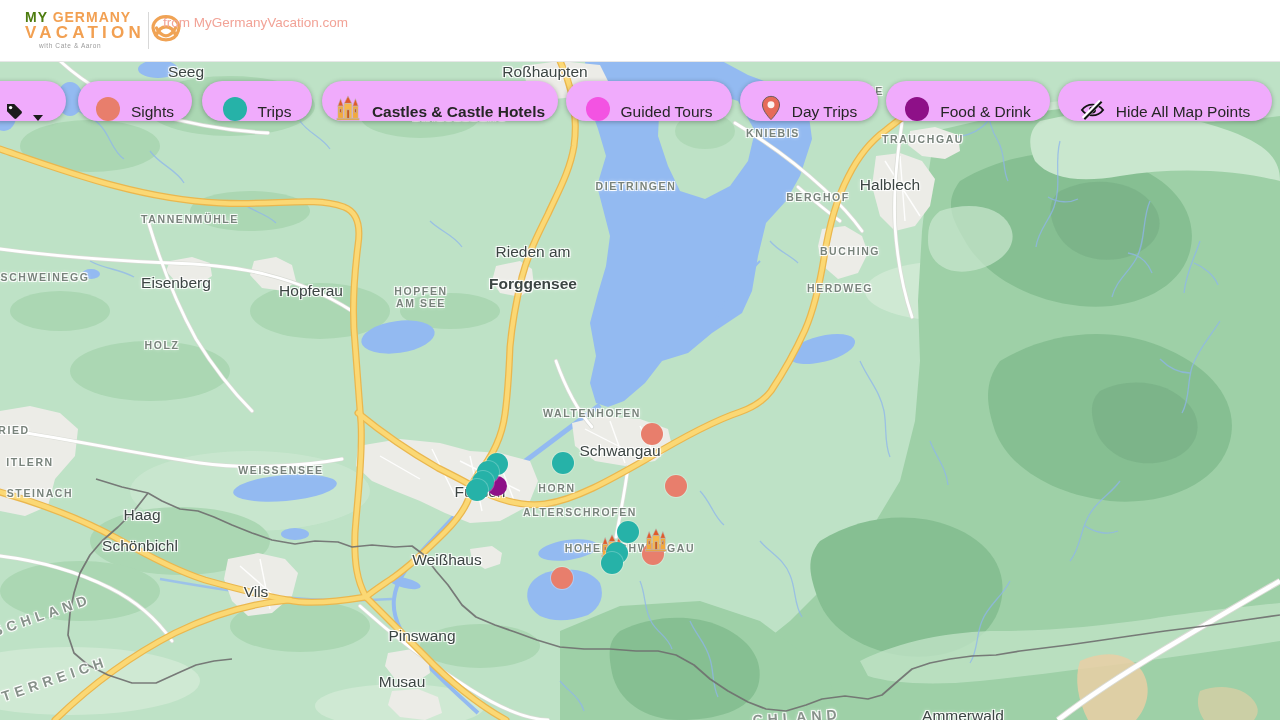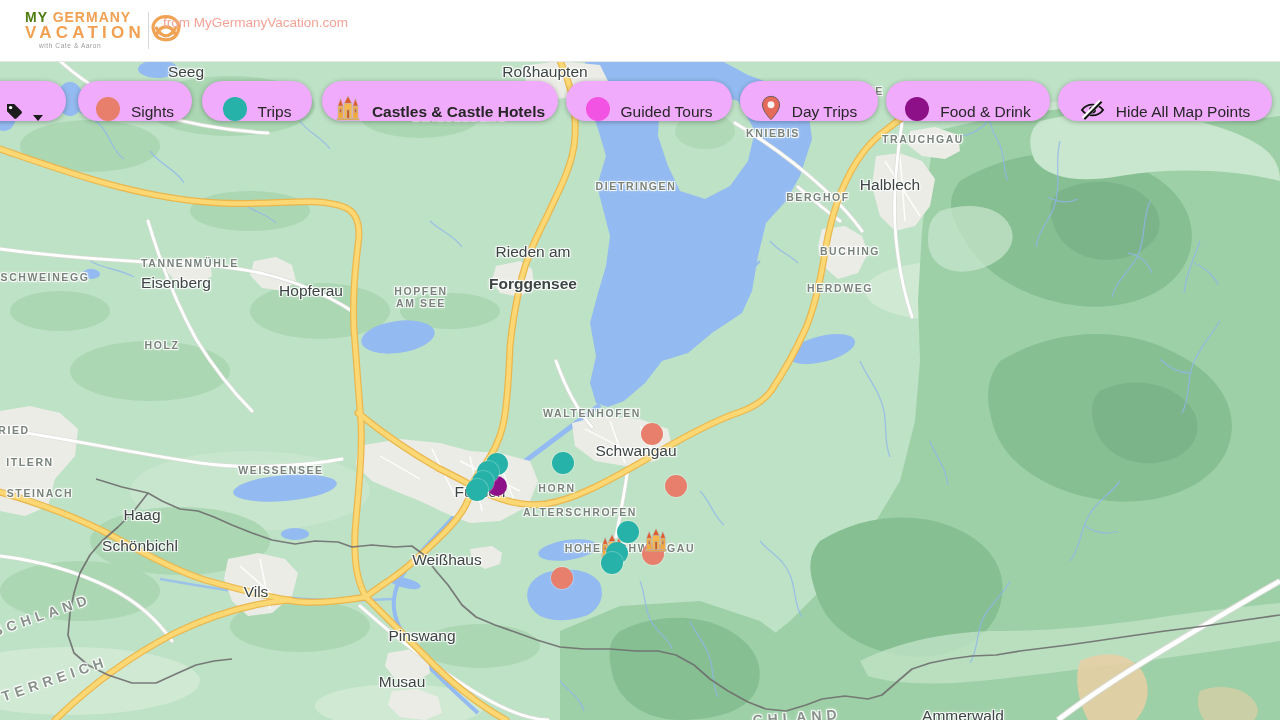--- a/index.html
+++ b/index.html
@@ -226,35 +226,35 @@
     </g>
   </svg>
   <div>
       <div class="lbl town" style="left: 186px; top: 11px;">Seeg</div>
       <div class="lbl town" style="left: 545px; top: 11px;">Roßhaupten</div>
       <div class="lbl town" style="left: 176px; top: 222px;">Eisenberg</div>
       <div class="lbl town" style="left: 311px; top: 230px;">Hopferau</div>
       <div class="lbl town" style="left: 533px; top: 191px;">Rieden am</div>
       <div class="lbl town" style="left: 533px; top: 223px; font-weight: bold;">Forggensee</div>
       <div class="lbl town" style="left: 890px; top: 124px;">Halblech</div>
-      <div class="lbl town" style="left: 620px; top: 390px; margin-left: 16px;">Schwangau</div>
+      <div class="lbl town" style="left: 620px; top: 390px;">Schwangau</div>
       <div class="lbl town" style="left: 480px; top: 431px;">Füssen</div>
       <div class="lbl town" style="left: 142px; top: 454px;">Haag</div>
       <div class="lbl town" style="left: 140px; top: 485px;">Schönbichl</div>
       <div class="lbl town" style="left: 256px; top: 531px;">Vils</div>
       <div class="lbl town" style="left: 447px; top: 499px;">Weißhaus</div>
       <div class="lbl town" style="left: 422px; top: 575px;">Pinswang</div>
       <div class="lbl town" style="left: 402px; top: 621px;">Musau</div>
       <div class="lbl town" style="left: 963px; top: 655px;">Ammerwald</div>
       <div class="lbl area" style="left: 460px; top: 56px;">ZWIESELBERG</div>
       <div class="lbl area" style="left: 773px; top: 72px;">KNIEBIS</div>
       <div class="lbl area" style="left: 923px; top: 78px;">TRAUCHGAU</div>
       <div class="lbl area" style="left: 636px; top: 111px; margin-top: 14px;">DIETRINGEN</div>
       <div class="lbl area" style="left: 818px; top: 136px;">BERGHOF</div>
-      <div class="lbl area" style="left: 190px; top: 158px; margin-top: 44px;">TANNENMÜHLE</div>
+      <div class="lbl area" style="left: 190px; top: 158px;">TANNENMÜHLE</div>
       <div class="lbl area" style="left: 850px; top: 190px;">BUCHING</div>
       <div class="lbl area" style="left: 45px; top: 216px;">SCHWEINEGG</div>
       <div class="lbl area" style="left: 840px; top: 227px;">HERDWEG</div>
       <div class="lbl area" style="left: 421px; top: 230px;">HOPFEN</div>
       <div class="lbl area" style="left: 421px; top: 242px;">AM SEE</div>
       <div class="lbl area" style="left: 162px; top: 284px;">HOLZ</div>
       <div class="lbl area" style="left: 592px; top: 352px;">WALTENHOFEN</div>
       <div class="lbl area" style="left: 14px; top: 369px;">RIED</div>
       <div class="lbl area" style="left: 30px; top: 401px;">ITLERN</div>
       <div class="lbl area" style="left: 281px; top: 409px;">WEISSENSEE</div>

